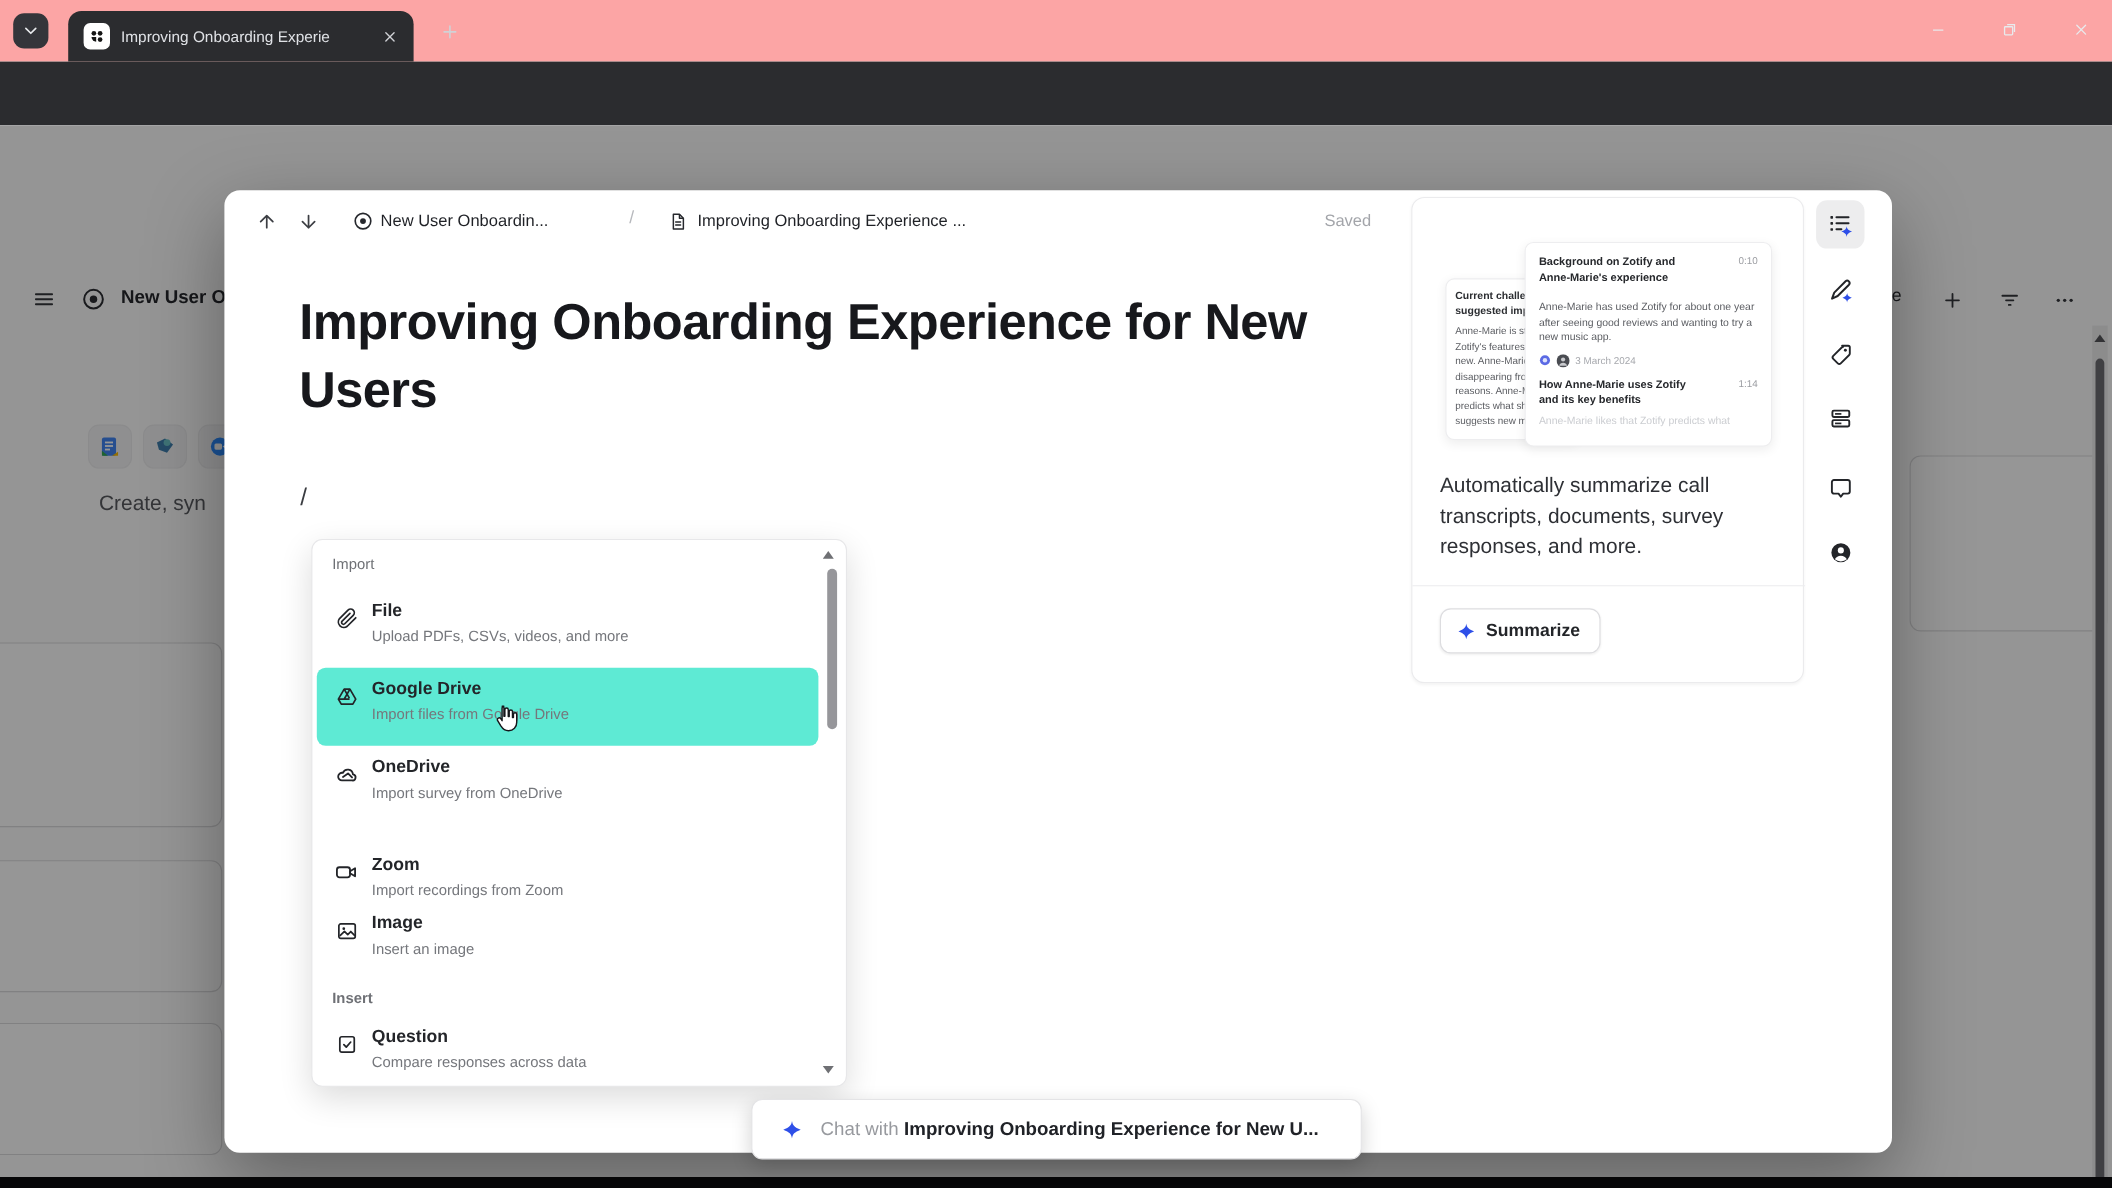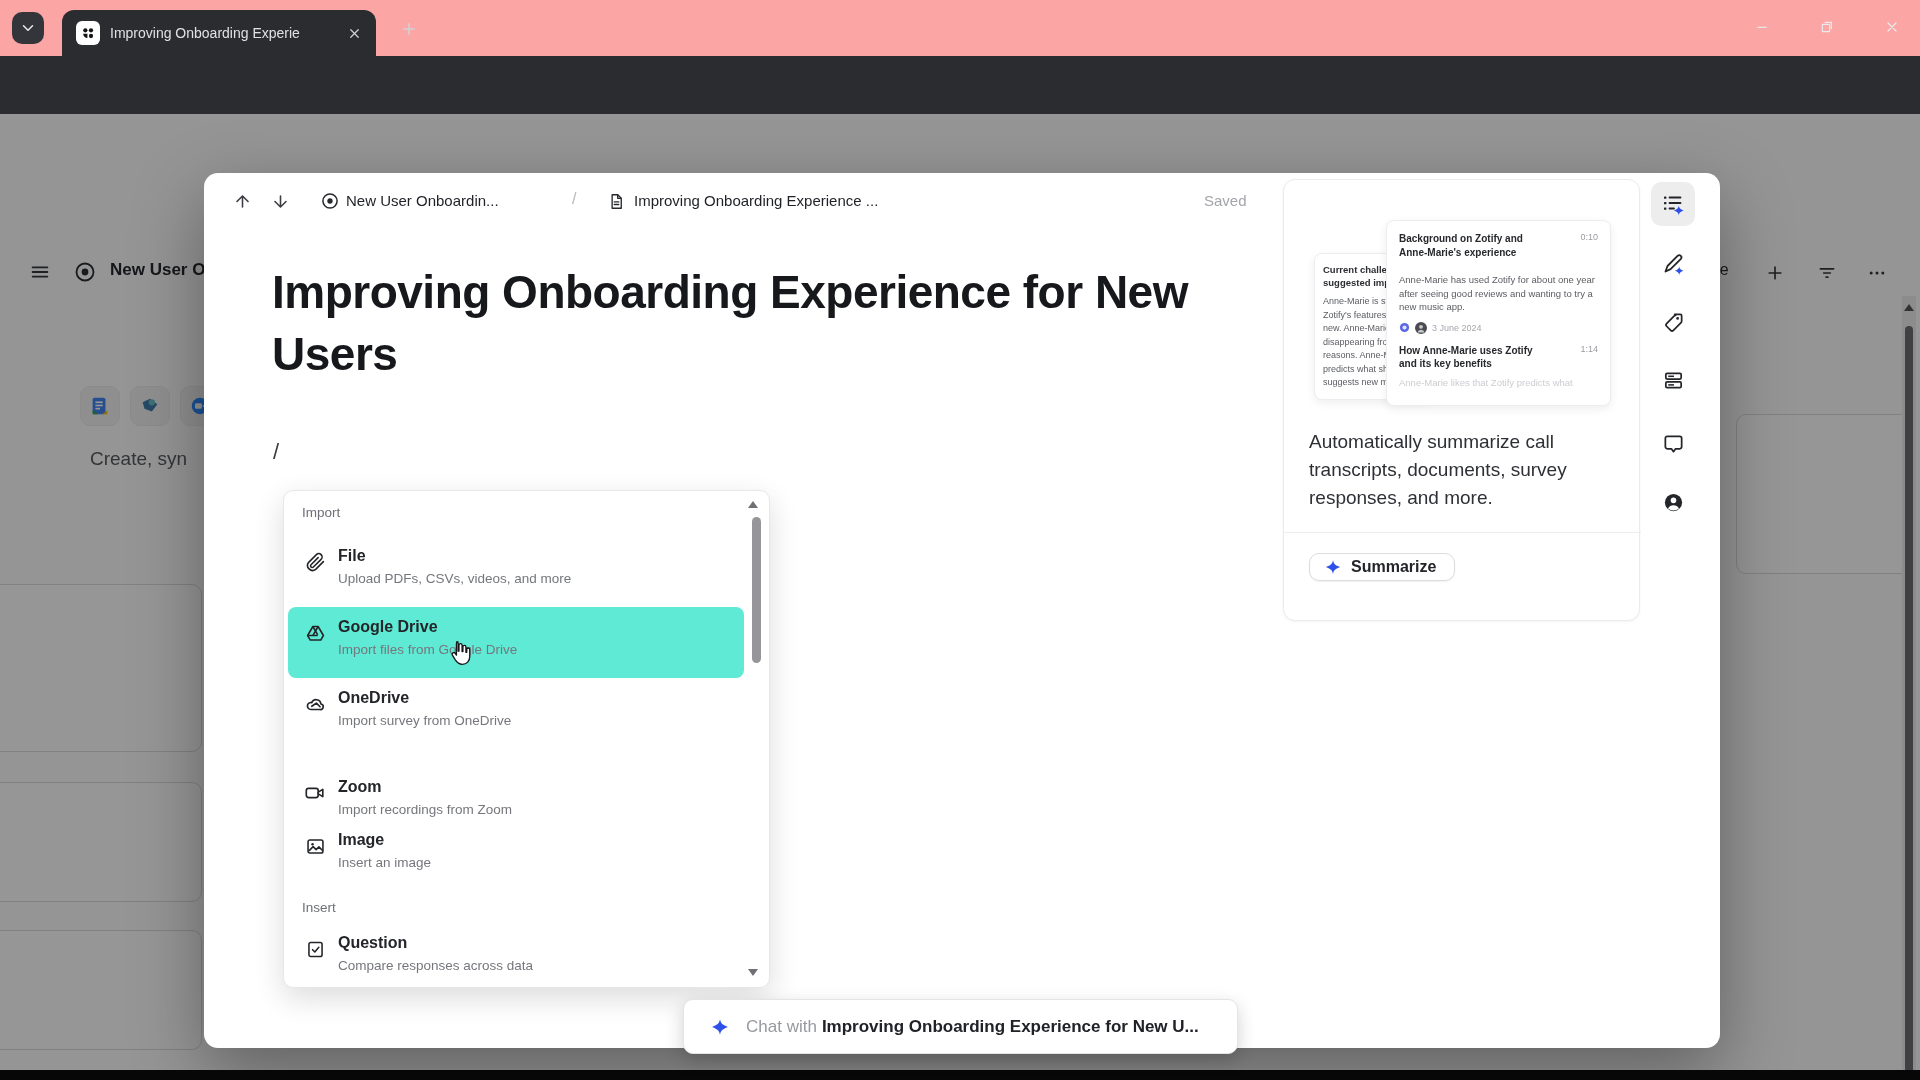--- a/index.html
+++ b/index.html
@@ -89,21 +89,21 @@
   .mb-body { font-size:9px; color:#5b5d62; line-height:13.5px; margin-top:6px; white-space:pre-line; }
   .mf-row { display:flex; justify-content:space-between; align-items:flex-start; }
   .mf-title { font-size:10px; font-weight:700; color:#26282c; line-height:13.5px; width:168px; }
   .mf-time { font-size:9px; color:#9a9ca1;margin-left:34px; }
   .mf-body { font-size:9.5px; color:#5b5d62; line-height:13.5px; margin-top:14px; }
   .mf-meta { display:flex; align-items:center; gap:5px; margin-top:8px; margin-bottom:10px; }
   .mf-date { font-size:9px; color:#a6a8ad; }
   .mf-faint { font-size:9.5px; color:#cbcdd1; margin-top:6px; white-space:nowrap; overflow:hidden; }
   .panel-desc { position:absolute; left:25px; top:248px; width:312px; font-size:19px; line-height:28px; color:#2e3035; }
   .panel-div { position:absolute; left:0; top:352px; width:357px; height:1px; background:#ededef; }
-  .sum-btn { position:absolute; left:25px; top:373px; height:28px; padding:0 18px 0 14px; border:1px solid #dddde0;
+  .sum-btn { position:absolute; left:25px; top:373px; height:41px; padding:0 18px 0 14px; border:1px solid #dddde0;
     border-radius:10px; background:#fff; box-shadow:0 1px 2px rgba(0,0,0,.06); display:flex; align-items:center; gap:9px;
     font-size:16px; font-weight:600; color:#232529; }
 
   
   .rail-btn { position:absolute; left:1447px; width:44px; height:44px; border-radius:10px;
     display:flex; align-items:center; justify-content:center; }
   .rail-btn.active { background:#ededee; }
 
   
   .chat-pill { position:absolute; left:683px; top:999px; width:555px; height:55px; background:#fff; border:1px solid #e4e4e6;
@@ -403,21 +403,21 @@
           <svg width="21" height="21" viewBox="0 0 24 24" fill="none" stroke="#232529" stroke-width="1.8" stroke-linejoin="round">
               <rect x="3.5" y="4.5" width="17" height="15" rx="2"></rect>
               <circle cx="8.6" cy="9.4" r="1.4" fill="#232529" stroke="none"></circle>
               <path d="M4.5 17l4.8-4.8 3.4 3.4 3.2-3.2 4.4 4.4"></path>
             </svg>
         </span>
         <span class="dd-title">Image</span>
         <span class="dd-sub">Insert an image</span>
       </div>
 
-      <div class="dd-section" style="top:409px;">Insert</div>
+      <div class="dd-section" style="top:409px;font-weight:bold;">Insert</div>
 
       <div class="dd-item" style="top:432px;">
         <span class="dd-ico">
           <svg width="21" height="21" viewBox="0 0 24 24" fill="none" stroke="#232529" stroke-width="1.8" stroke-linejoin="round">
               <rect x="4.5" y="4" width="15" height="16" rx="2"></rect>
               <path d="M8.7 12.2l2.5 2.6 4.6-5.3" stroke-linecap="round"></path>
             </svg>
         </span>
         <span class="dd-title">Question</span>
         <span class="dd-sub">Compare responses across data</span>
@@ -452,21 +452,21 @@
         <div class="mf-meta">
           <svg width="11" height="11" viewBox="0 0 12 12">
               <circle cx="6" cy="6" r="5" fill="#5b6ae4"></circle>
               <circle cx="6" cy="6" r="2.2" fill="#dfe3fb"></circle>
             </svg>
           <svg width="12" height="12" viewBox="0 0 12 12">
               <circle cx="6" cy="6" r="6" fill="#4a4c52"></circle>
               <circle cx="6" cy="4.8" r="1.9" fill="#c9cace"></circle>
               <path d="M2.4 10.4a3.8 3.8 0 0 1 7.2 0z" fill="#c9cace"></path>
             </svg>
-          <span class="mf-date">3 June 2024</span>
+          <span class="mf-date">3 March 2024</span>
         </div>
         <div class="mf-row">
           <div class="mf-title">How Anne-Marie uses Zotify and its key benefits</div>
           <div class="mf-time">1:14</div>
         </div>
         <div class="mf-faint">Anne-Marie likes that Zotify predicts what</div>
       </div>
 
       <div class="panel-desc">Automatically summarize call transcripts, documents, survey responses, and more.</div>
       <div class="panel-div"></div>

